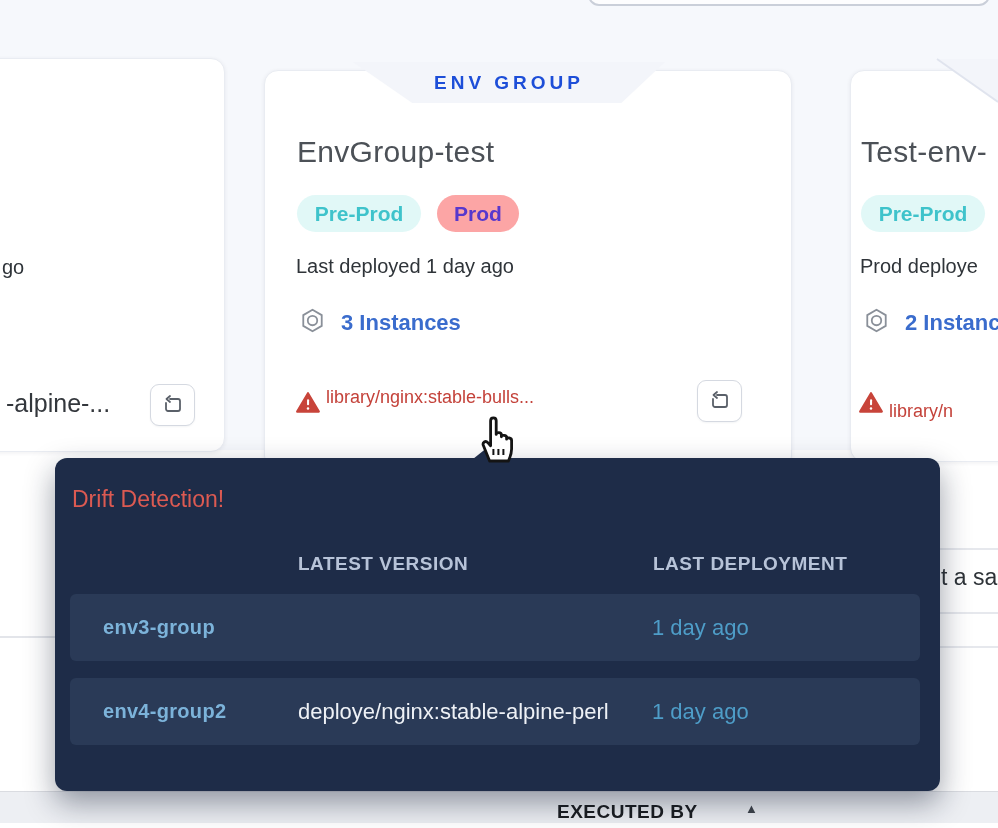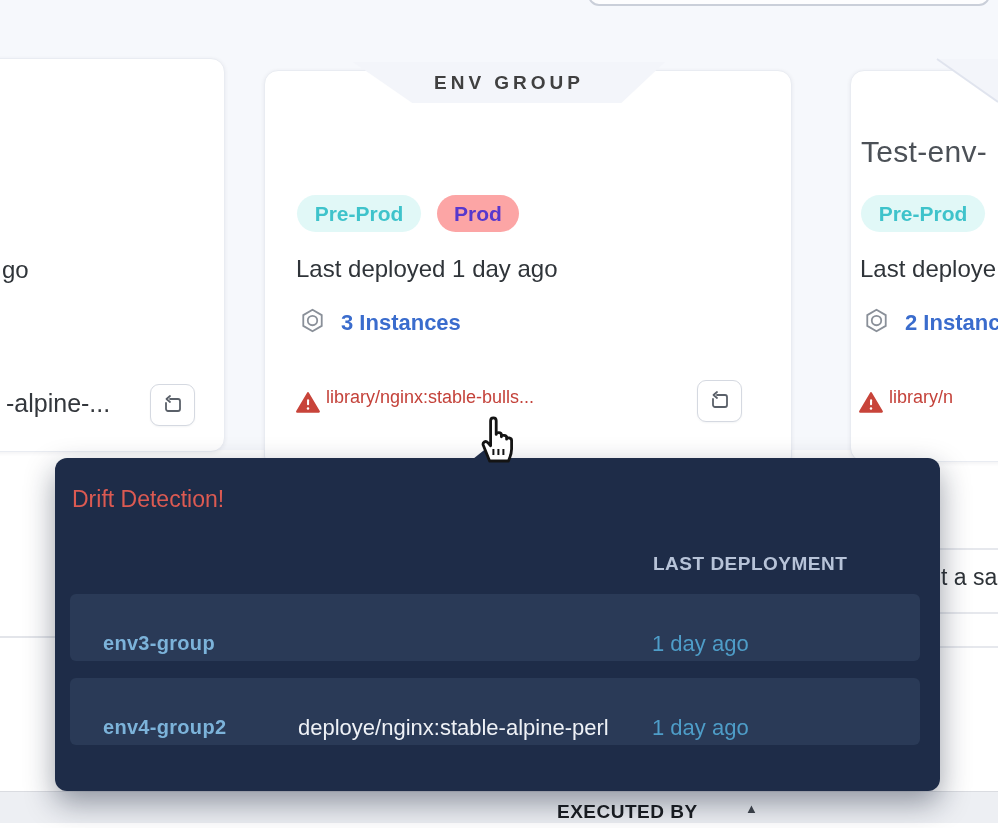--- a/index.html
+++ b/index.html
@@ -25,31 +25,31 @@
   .card { background:#ffffff; border:1px solid #e9ecf2; box-shadow:0 1px 4px rgba(25,35,60,.07); }
   .card-left  { left:-28px; top:58px; width:253px; height:394px; border-radius:14px; }
   .card-center{ left:264px; top:70px; width:528px; height:400px; border-radius:14px; }
   .card-right { left:850px; top:70px; width:170px; height:392px; border-radius:14px 0 0 14px; }
 
   .ribbon {
     left:353px; top:62px; width:312px; height:41px;
     background:#f3f5fa;
     clip-path:polygon(0 0,100% 0,86% 100%,19% 100%);
     display:flex; align-items:center; justify-content:center;
-    font-size:19px; font-weight:bold; letter-spacing:4px; color:#404040;
+    font-size:19px; font-weight:bold; letter-spacing:4px; color:#1d4ed8;
     filter:drop-shadow(0 2px 2px rgba(150,160,190,.35));
   }
   .ribbon-frag { left:930px; top:56px; }
 
   .card-title { font-size:30px; font-weight:500; color:#4c5157; letter-spacing:.3px; }
   .badge { height:37px; border-radius:19px; display:inline-flex; align-items:center; justify-content:center;
            font-size:21px; font-weight:bold; }
   .badge-preprod { background:#e1f8f7; color:#3ec3cb; width:124px; }
   .badge-prod { background:#fca5a5; color:#5738cd; width:82px; }
-  .deployed-text { font-size:24px; color:#2f3439; }
+  .deployed-text { font-size:20px; color:#2f3439; }
   .instances-label { font-size:22px; font-weight:600; color:#3a6ccd; cursor:pointer; }
   .drift-text { font-size:18px; font-weight:500; color:#c4423a; }
   .frag-dark { font-size:25px; color:#33373c; }
 
   .copy-btn {
     width:45px; height:42px; background:#fff; border:1.5px solid #d5d9e1; border-radius:9px;
     display:flex; align-items:center; justify-content:center; cursor:pointer;
     box-shadow:0 1px 2px rgba(25,35,60,.05);
   }
 
@@ -65,21 +65,21 @@
     border-bottom:12px solid #1e2c48;
   }
   .tooltip-title { position:absolute; left:17px; top:28px; font-size:23px; color:#dc5a52; font-weight:500; }
   .col-head { position:absolute; top:95px; font-size:19px; font-weight:bold; letter-spacing:.5px; color:#b7c3d8; }
   .col-head.latest { left:243px; }
   .col-head.lastdep { left:598px; }
   .drift-row {
     position:absolute; left:15px; width:850px; height:67px;
     background:#2a3a57; border-radius:6px;
   }
-  .drift-row .cell { position:absolute; top:16px; height:67px; line-height:67px; white-space:nowrap; }
+  .drift-row .cell { position:absolute; top:0; height:67px; line-height:67px; white-space:nowrap; }
   .cell-env { left:33px; font-size:20px; font-weight:600; color:#7cb3da; letter-spacing:.3px; cursor:pointer; }
   .cell-ver { left:228px; font-size:22px; color:#eef1f6; }
   .cell-date { left:582px; font-size:22px; color:#4e9dc8; }
 
   .cursor-icon { left:470px; top:410px; z-index:50; }
   svg { display:block; }
 </style>
 </head>
 <body>
 
@@ -97,20 +97,21 @@
       <svg width="24" height="24" viewBox="0 0 24 24" fill="none" stroke="#5a6069" stroke-width="1.8" stroke-linecap="round" stroke-linejoin="round">
         <path d="M9 6 H17 C18.1 6 19 6.9 19 8 V16 C19 17.1 18.1 18 17 18 H7 C5.9 18 5 17.1 5 16 V10"></path>
         <path d="M9 3 L5.5 6 L9 9"></path>
       </svg>
     </span>
   </div>
 
   <div class="abs card card-center"></div>
   <div class="abs ribbon">ENV GROUP</div>
 
+  <div class="abs card-title" style="left:297px; top:135px;">EnvGroup-test</div>
 
   <div class="abs badge badge-preprod" style="left:297px; top:195px;">Pre-Prod</div>
   <div class="abs badge badge-prod" style="left:437px; top:195px;">Prod</div>
 
   <div class="abs deployed-text" style="left:296px; top:255px;">Last deployed 1 day ago</div>
 
   <div class="abs" style="left:299px; top:307px;">
     <svg width="27" height="27" viewBox="0 0 24 24" fill="none" stroke="#8a9099" stroke-width="1.6">
       <path d="M12 2.5 L20.2 7.2 V16.8 L12 21.5 L3.8 16.8 V7.2 Z"></path>
       <circle cx="12" cy="12" r="4.2"></circle>
@@ -138,50 +139,51 @@
 
   <div class="abs card card-right"></div>
   <div class="abs ribbon-frag">
     <svg width="68" height="50" viewBox="0 0 68 50">
       <polygon points="7,3 68,3 68,46" fill="#f3f5fa"></polygon>
       <line x1="7" y1="3" x2="68" y2="46" stroke="#e0e4ee" stroke-width="2"></line>
     </svg>
   </div>
   <div class="abs card-title" style="left:861px; top:135px;">Test-env-</div>
   <div class="abs badge badge-preprod" style="left:861px; top:195px;">Pre-Prod</div>
-  <div class="abs deployed-text" style="left:860px; top:255px; white-space:nowrap;">Last deploye</div>
+  <div class="abs deployed-text" style="left:860px; top:255px; white-space:nowrap;">Prod deploye</div>
   <div class="abs" style="left:863px; top:307px;">
     <svg width="27" height="27" viewBox="0 0 24 24" fill="none" stroke="#8a9099" stroke-width="1.6">
       <path d="M12 2.5 L20.2 7.2 V16.8 L12 21.5 L3.8 16.8 V7.2 Z"></path>
       <circle cx="12" cy="12" r="4.2"></circle>
     </svg>
   </div>
   <div class="abs instances-label" style="left:905px; top:310px; white-space:nowrap;">2 Instance</div>
   <div class="abs" style="left:858px; top:390px;">
     <svg width="26" height="26" viewBox="0 0 24 24">
       <path d="M12 3 L22 20 H2 Z" fill="#c8443a" stroke="#c8443a" stroke-width="2" stroke-linejoin="round"></path>
       <rect x="11.1" y="8.5" width="1.9" height="5.6" rx="0.9" fill="#ffffff"></rect>
       <circle cx="12" cy="17" r="1.15" fill="#ffffff"></circle>
     </svg>
   </div>
-  <div class="abs drift-text" style="left:889px; top:387px; white-space:nowrap;">library/n</div>
+  <div class="abs drift-text" style="left:889px; top:401px; white-space:nowrap;">library/n</div>
 
   <div class="abs right-line" style="left:940px; top:548px;"></div>
   <div class="abs right-frag-text" style="left: 941px; top: 564px;">t a sa</div>
   <div class="abs right-line" style="left:940px; top:612px;"></div>
   <div class="abs right-line" style="left:940px; top:646px;"></div>
   <div class="abs left-divider"></div>
 
   <div class="abs exec-bar"></div>
   <div class="abs exec-label">EXECUTED BY</div>
   <div class="abs sort-caret">▲</div>
 
   <div class="abs tooltip">
     <div class="tooltip-notch"></div>
     <div class="tooltip-title">Drift Detection!</div>
+    <div class="col-head latest">LATEST VERSION</div>
     <div class="col-head lastdep">LAST DEPLOYMENT</div>
 
     <div class="drift-row" style="top:136px;">
       <span class="cell cell-env">env3-group</span>
       <span class="cell cell-date">1 day ago</span>
     </div>
     <div class="drift-row" style="top:220px;">
       <span class="cell cell-env">env4-group2</span>
       <span class="cell cell-ver">deploye/nginx:stable-alpine-perl</span>
       <span class="cell cell-date">1 day ago</span>

